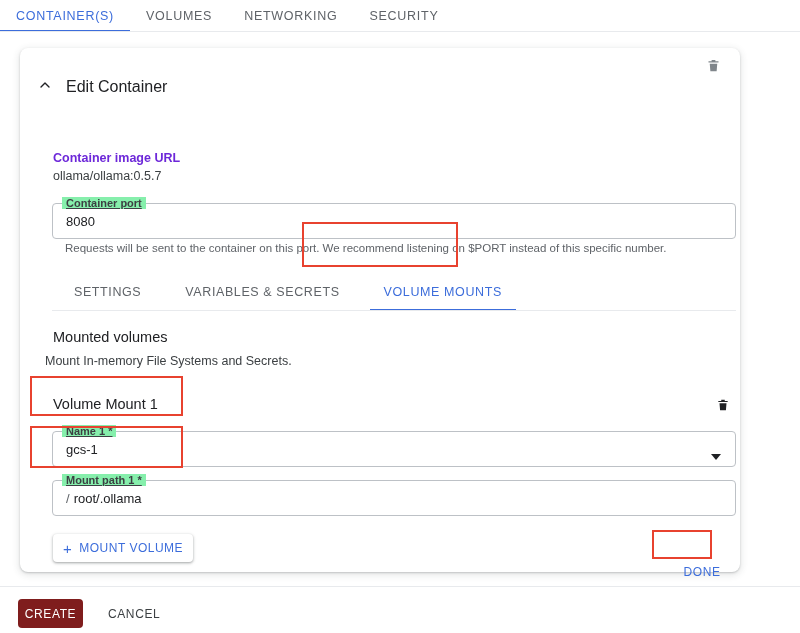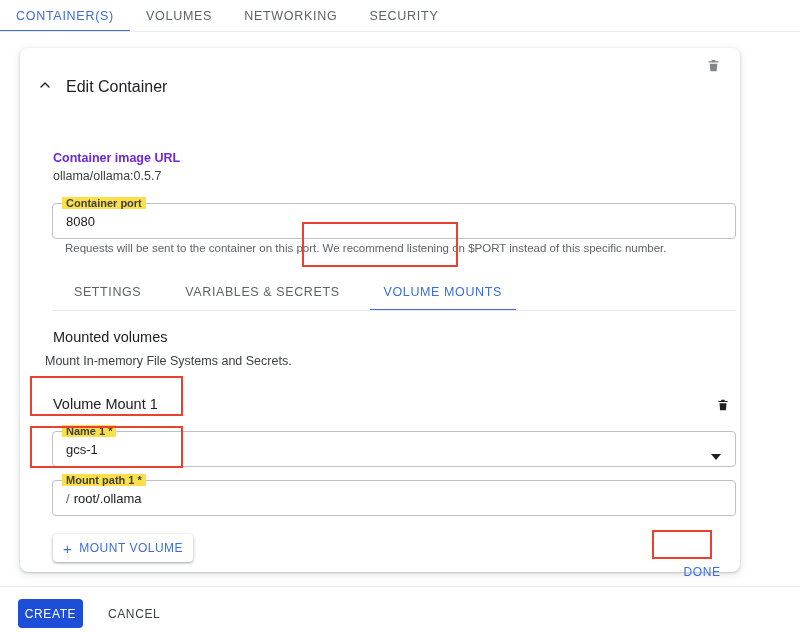--- a/index.html
+++ b/index.html
@@ -100,26 +100,27 @@
   
   .outlined {
     position: absolute;
     border: 1px solid #bdc1c6;
     border-radius: 4px;
     background: #fff;
   }
   .outlined .legend {
     position: absolute;
     top: -7px; left: 9px;
-    background: #fde047;
+    background: #86efac;
     padding: 0 4px;
     font-size: 11px;
     font-weight: 700;
     color: #3c4043;
     white-space: nowrap;
+    text-decoration: underline;
   }
   .outlined .val {
     position: absolute;
     left: 13px; top: 50%;
     transform: translateY(-50%);
     font-size: 13px;
     color: #202124;
   }
   .outlined .val .slash { color: #5f6368; margin-right: 4px; }
 
@@ -241,21 +242,21 @@
   
   .footer-rule {
     position: absolute;
     left: 0; top: 586px; width: 800px; height: 1px;
     background: #e8eaed;
   }
   .create-btn {
     position: absolute;
     left: 18px; top: 599px;
     width: 65px; height: 29px;
-    background: #1d4ed8;
+    background: #7f1d1d;
     border-radius: 4px;
     display: flex; align-items: center; justify-content: center;
     color: #fff;
     font-size: 12px;
     font-weight: 500;
     letter-spacing: .6px;
     cursor: pointer;
     border: none;
   }
   .cancel-btn {

